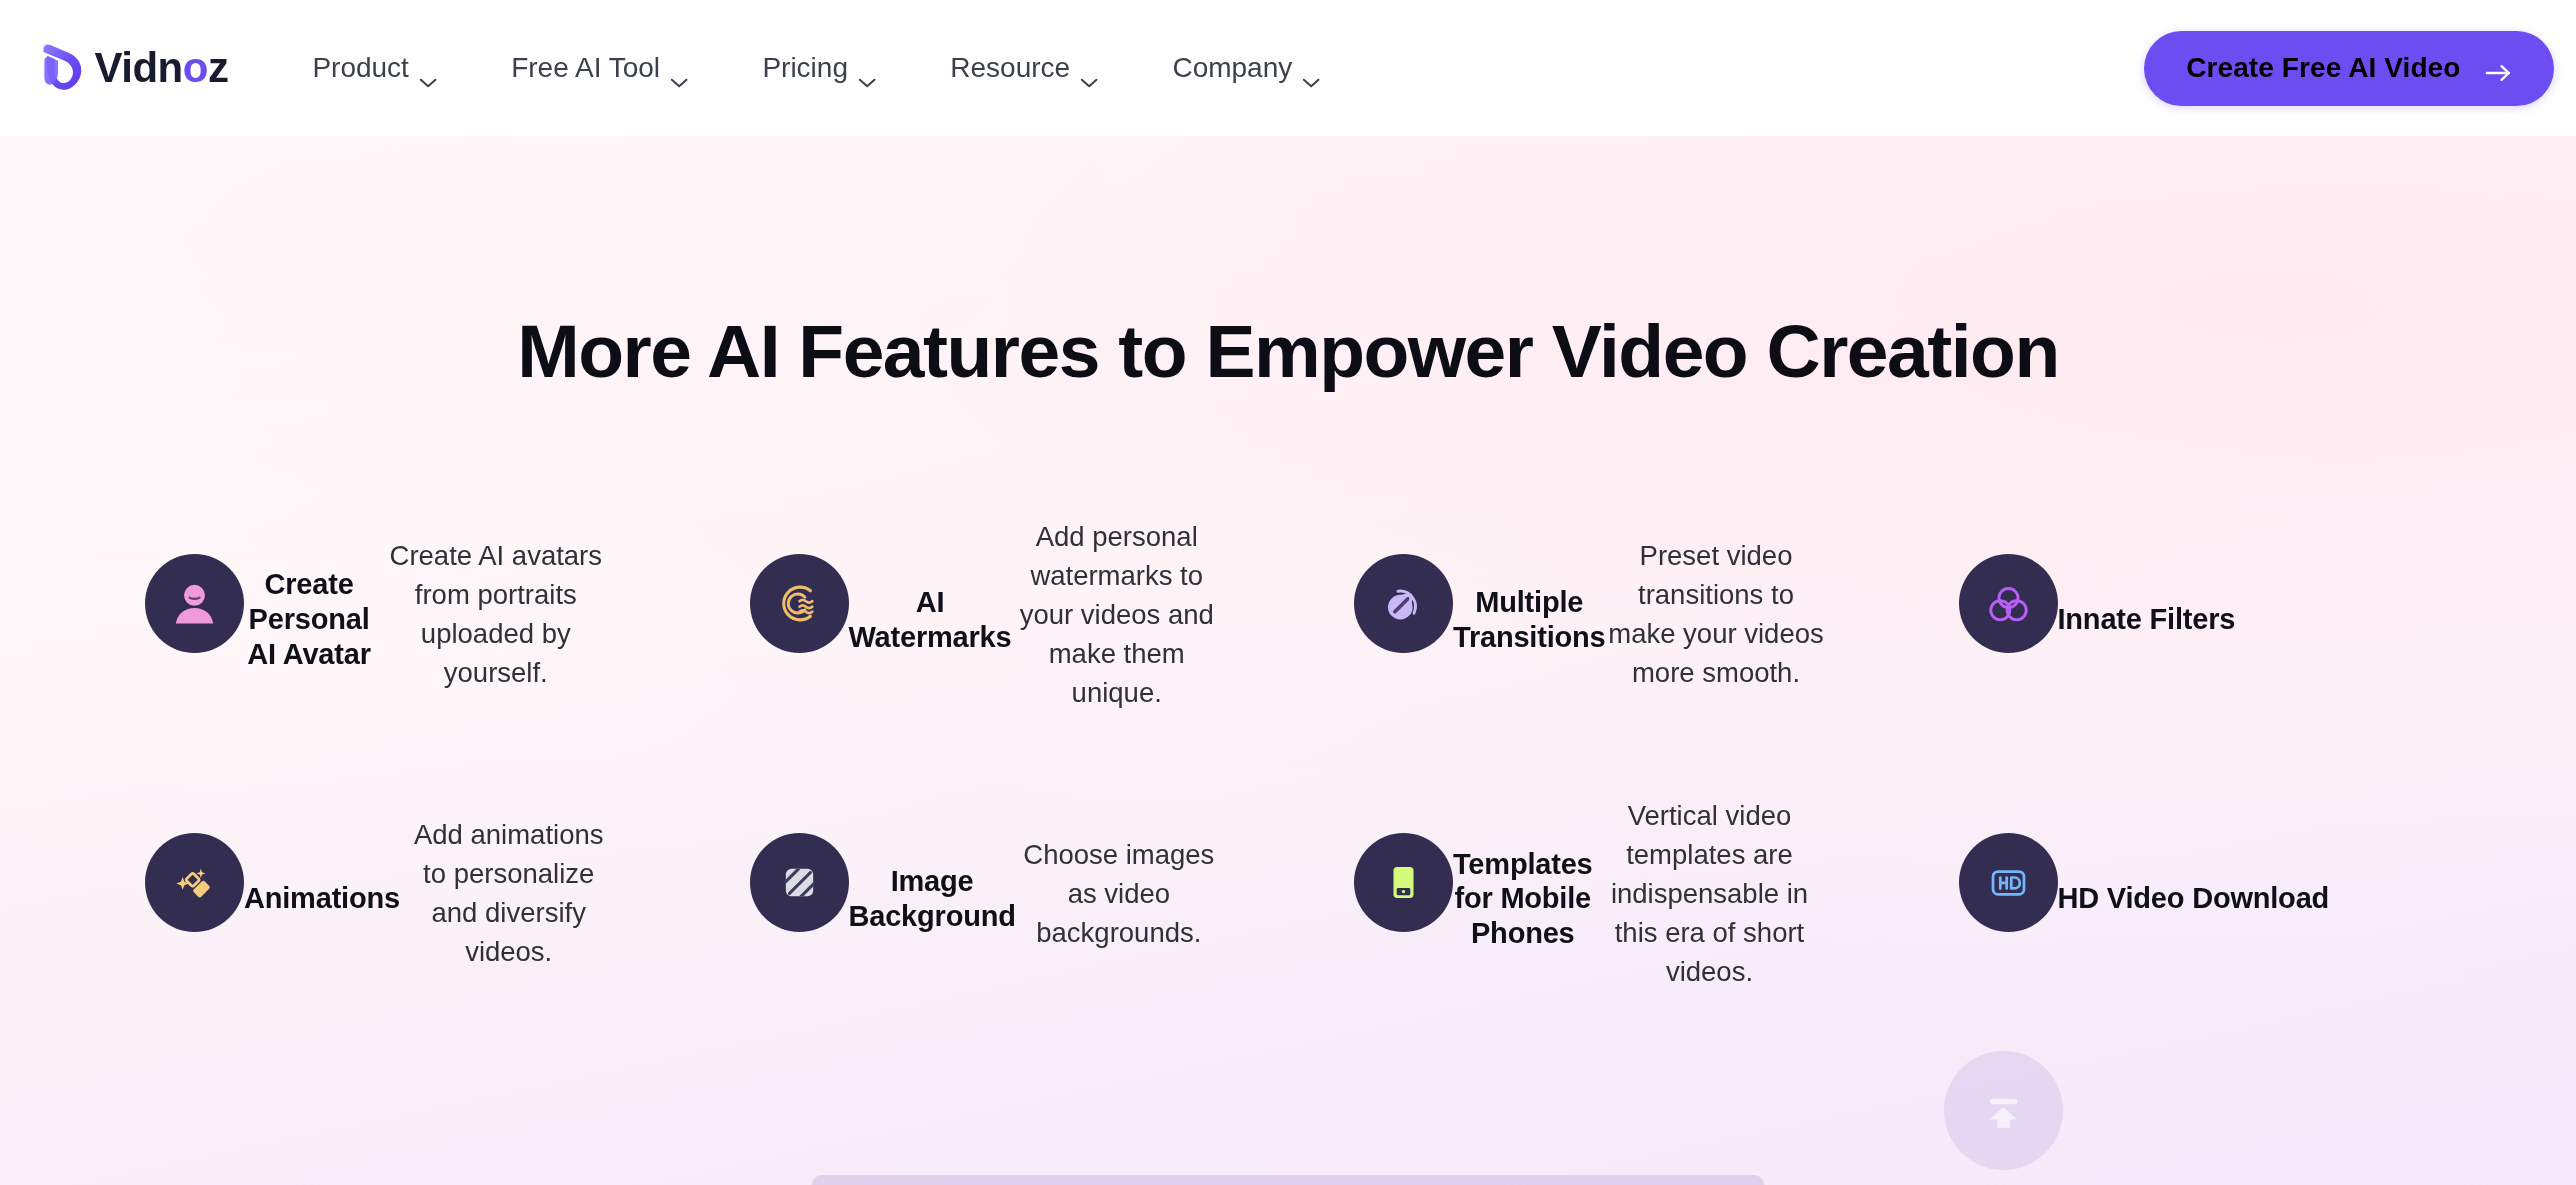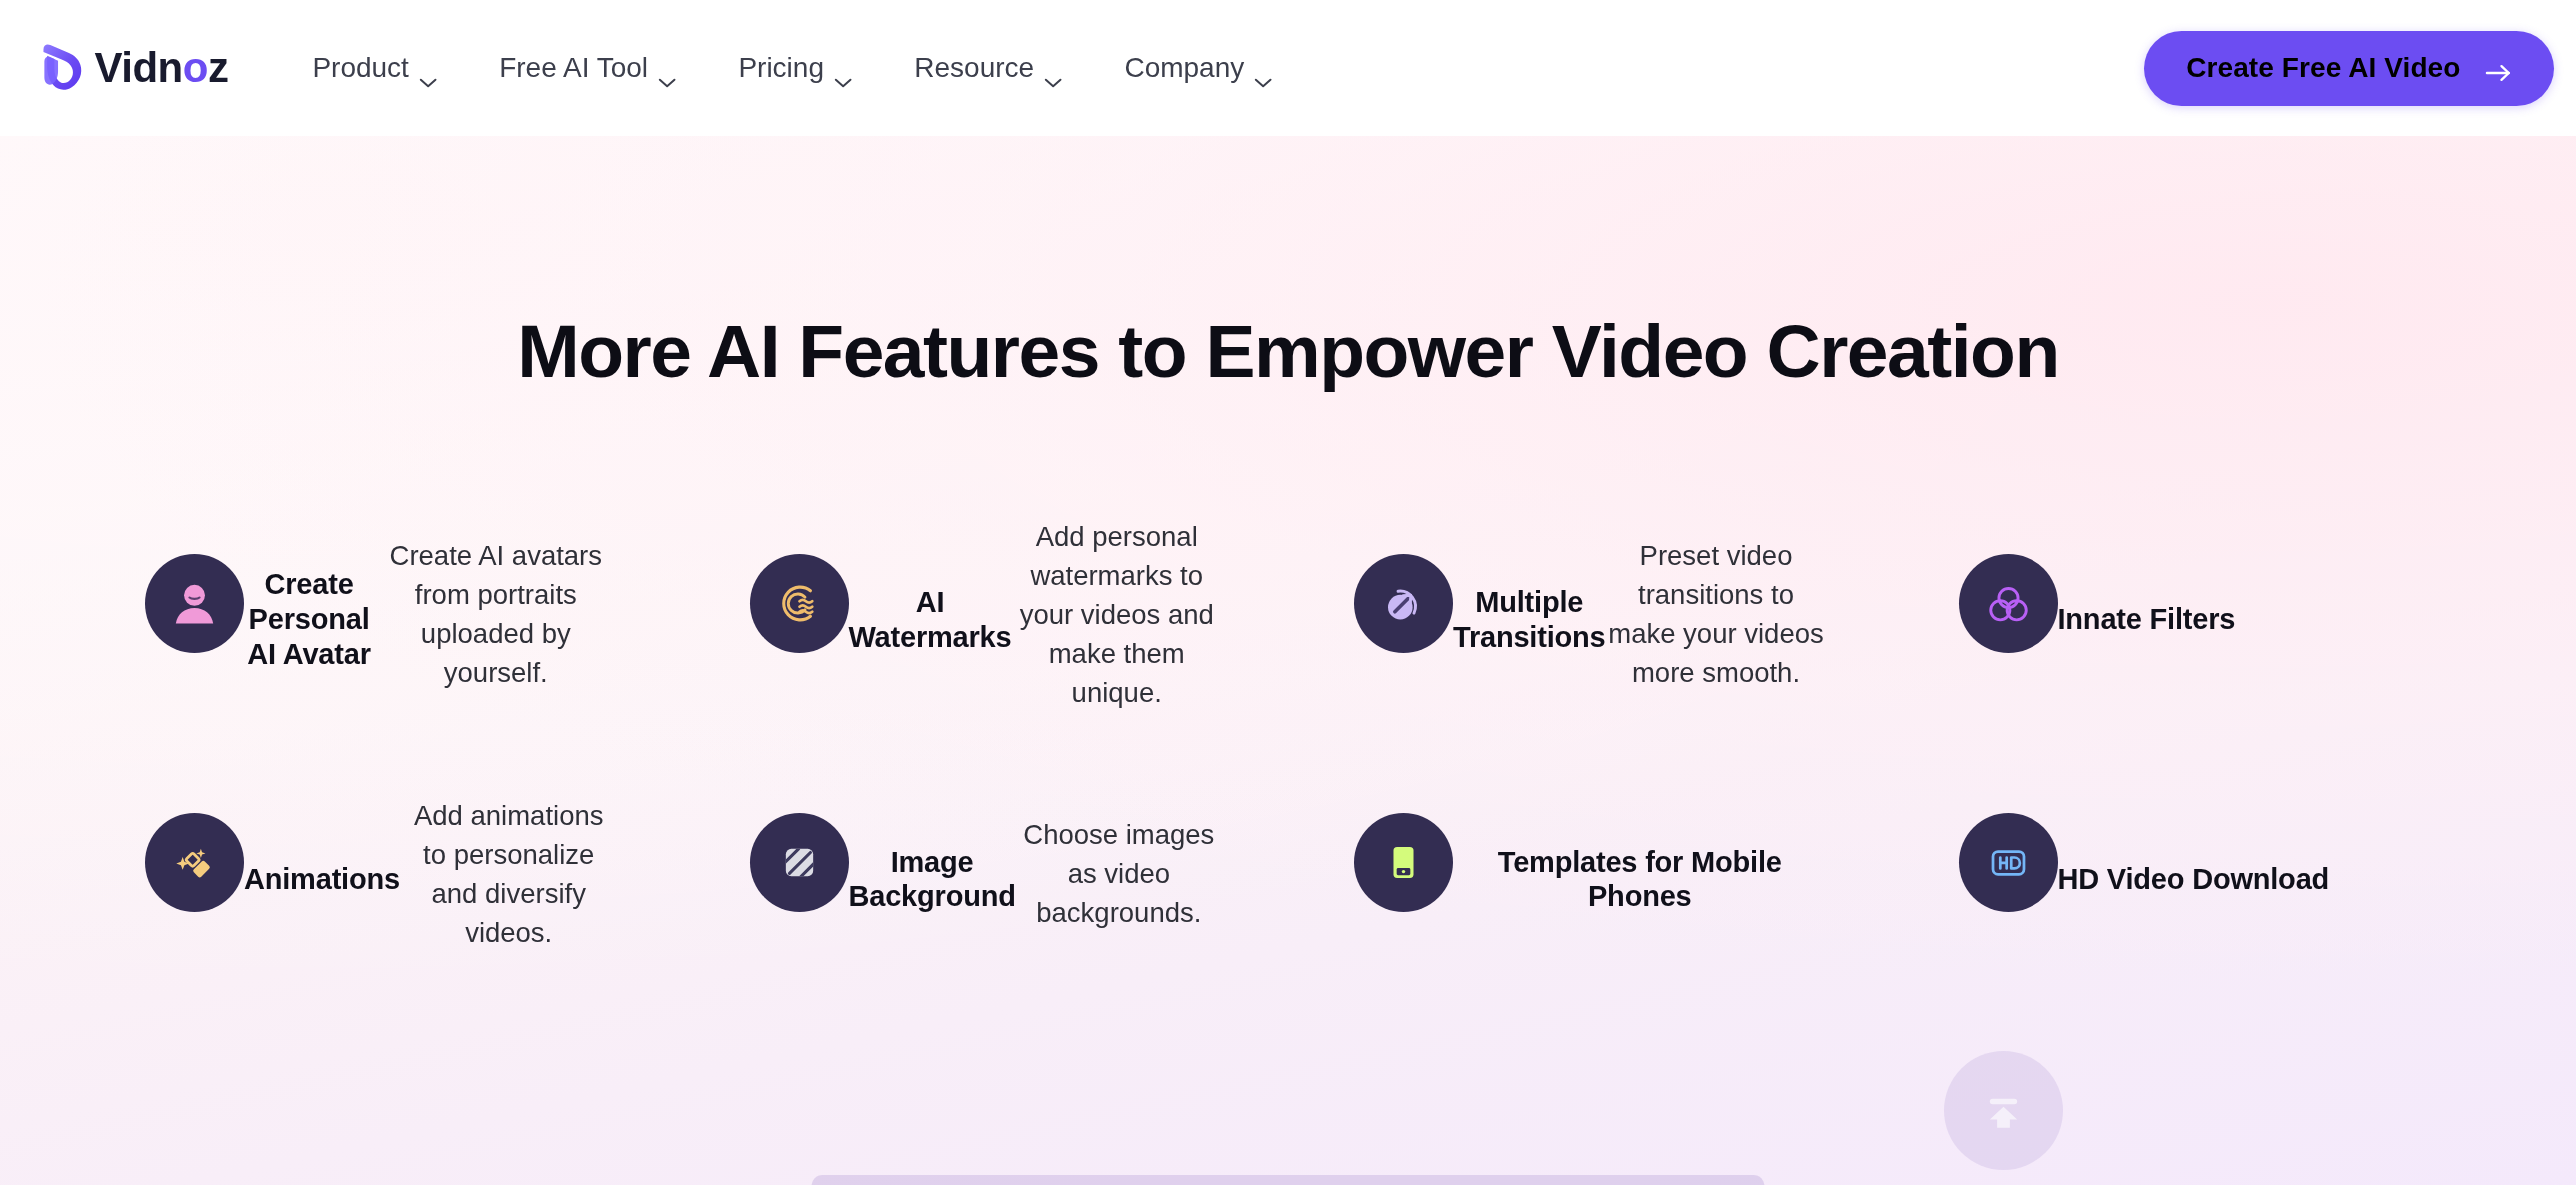--- a/index.html
+++ b/index.html
@@ -59,21 +59,21 @@
     line-height: 1;
     white-space: nowrap;
     display: flex;
     align-items: baseline;
   }
   .brand-word .o-accent { color: #6c4df2; }
 
   .nav {
     display: flex;
     align-items: center;
-    gap: 0;
+    gap: 12px;
   }
 
   .nav-item {
     display: flex;
     align-items: center;
     gap: 10px;
     padding: 13px 31px;
     font-size: 28px;
     font-weight: 500;
     color: #3c3f4c;
@@ -391,20 +391,21 @@
 
       <div class="card row2">
         <div class="icon-badge">
           <svg viewBox="0 0 56 56" width="51" height="51" aria-hidden="true">
             <rect x="17" y="11" width="22" height="34" rx="4" fill="#d4fb7c"></rect>
             <rect x="20.5" y="34" width="15" height="8" rx="1.6" fill="#332d52"></rect>
             <circle cx="28" cy="38" r="1.9" fill="#d4fb7c"></circle>
           </svg>
         </div>
         <div class="card-title">Templates for Mobile Phones</div>
+        <div class="card-desc">Vertical video templates are indispensable in this era of short videos.</div>
       </div>
 
       <div class="card row2">
         <div class="icon-badge">
           <svg viewBox="0 0 56 56" width="51" height="51" aria-hidden="true">
             <rect x="11" y="16" width="34" height="25" rx="5.5" fill="none" stroke="#74b6f7" stroke-width="3"></rect>
             <path d="M19 22.5 L19 34.5 M19 28.5 L26 28.5 M26 22.5 L26 34.5" fill="none" stroke="#74b6f7" stroke-width="3" stroke-linecap="round"></path>
             <path d="M31 22.5 L31 34.5 L34.5 34.5 A6 6 0 0 0 34.5 22.5 Z" fill="none" stroke="#74b6f7" stroke-width="3" stroke-linejoin="round"></path>
           </svg>
         </div>

